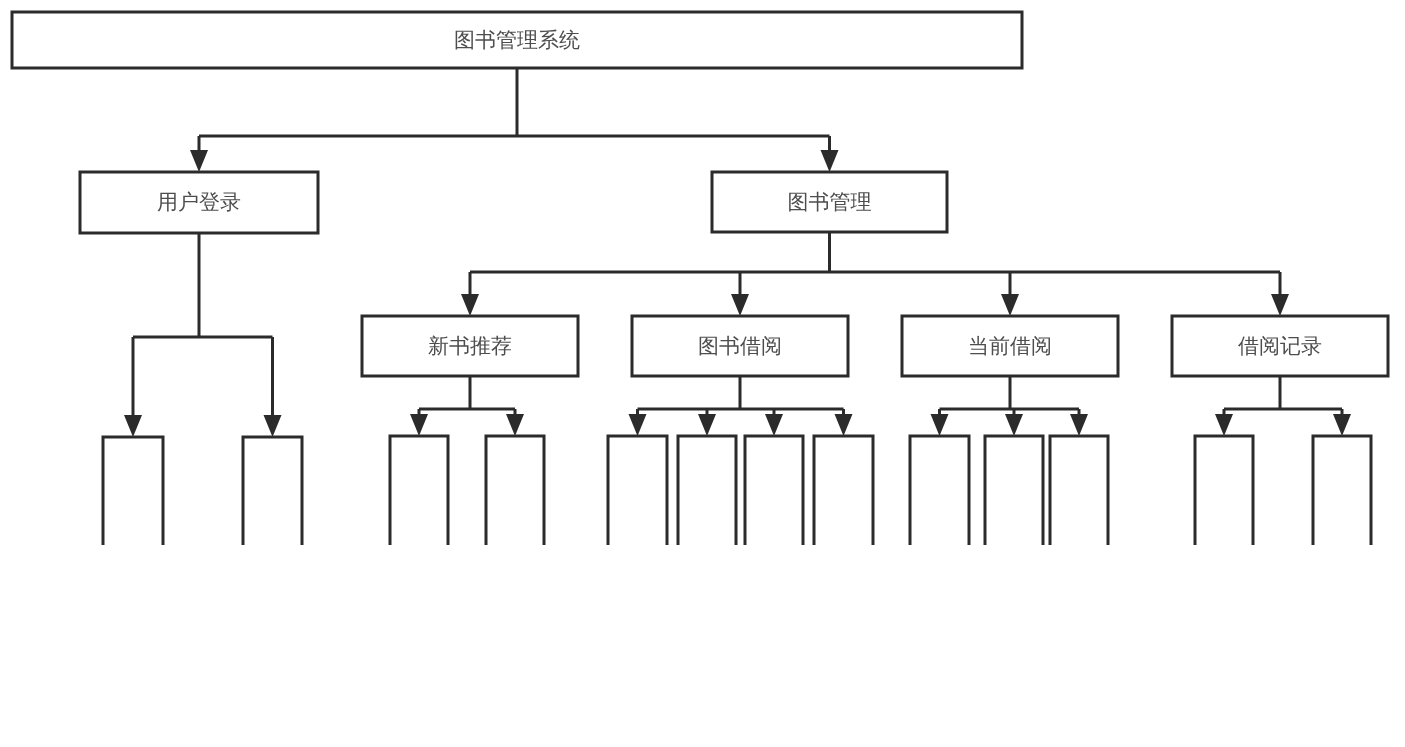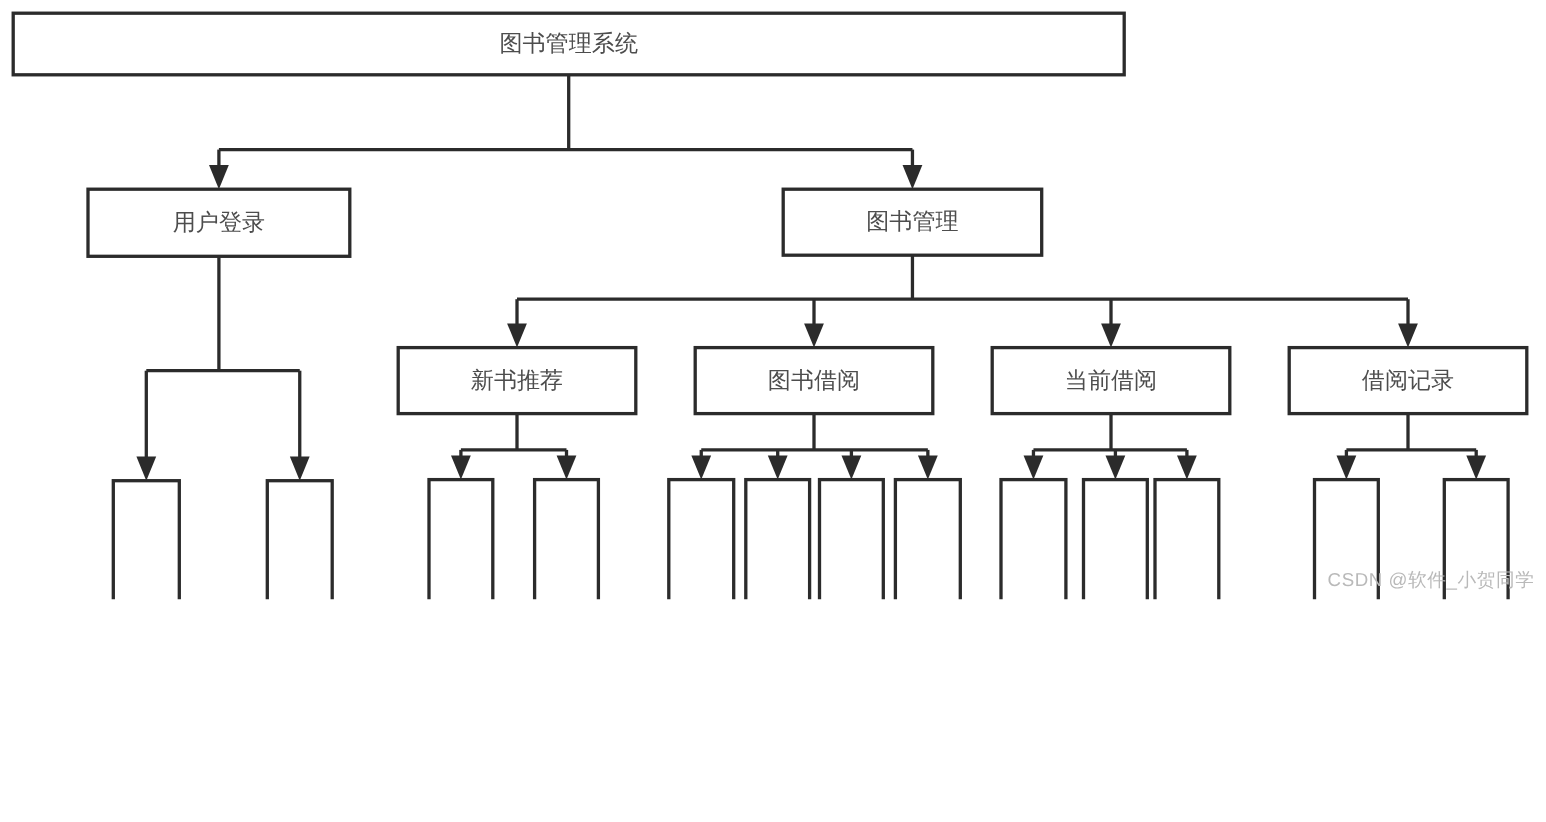--- a/index.html
+++ b/index.html
@@ -206,14 +206,13 @@
       <div class="vlabel-wrap" style="left: 1050px; top: 436px; width: 58px; height: 299px;">
         <span class="vlabel-text">确认归还（管理员）</span>
       </div>
       <div class="vlabel-wrap" style="left: 1195px; top: 436px; width: 58px; height: 299px;">
         <span class="vlabel-text">新增借阅记录</span>
       </div>
       <div class="vlabel-wrap" style="left: 1313px; top: 436px; width: 58px; height: 299px;">
         <span class="vlabel-text">查询借阅记录</span>
       </div>
     </div>
-  <div class="watermark">CSDN @软件_小贺同学</div>
 </div>
 
 </body></html>

